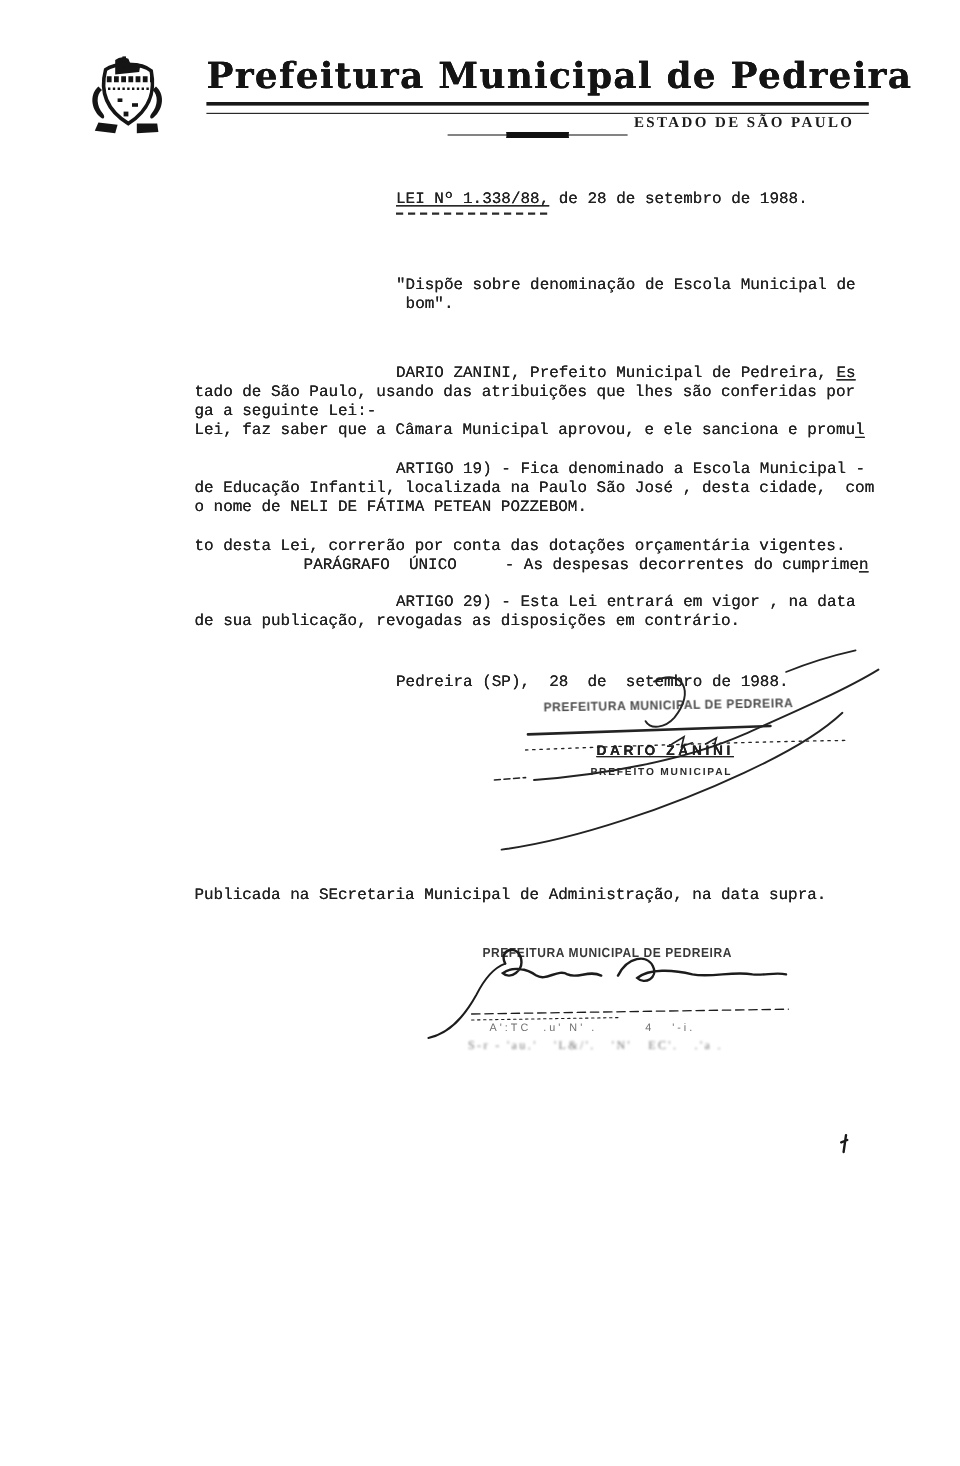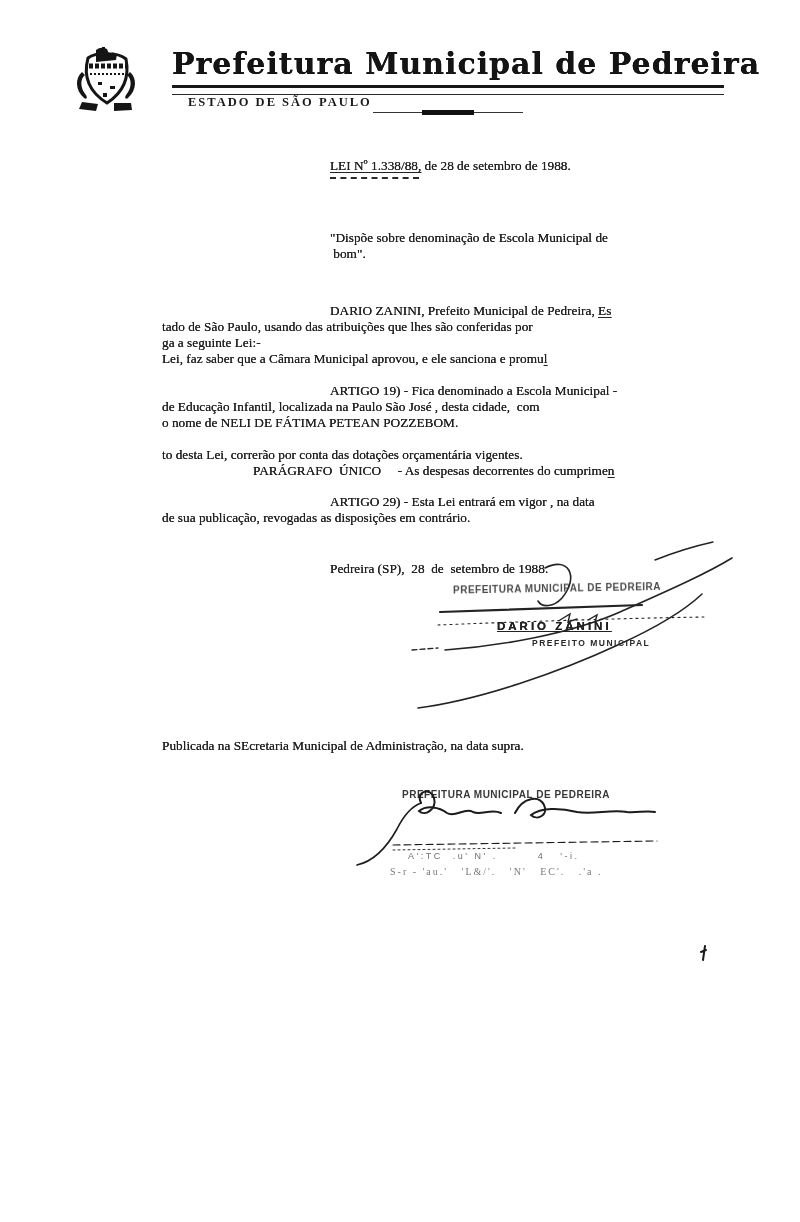--- a/index.html
+++ b/index.html
@@ -15,28 +15,28 @@
     position:absolute;left:172px;top:46px;width:552px;
     font-family:"DejaVu Serif","Liberation Serif",serif;font-weight:bold;
     font-size:30px;letter-spacing:1px;white-space:nowrap;color:#141414;
     text-shadow:0 0 0.5px #000;
   }
   .title-rule{
     position:absolute;left:172px;top:85px;width:552px;height:6px;
     border-top:3px solid #181818;border-bottom:1px solid #2a2a2a;
   }
   .estado{
-    position:absolute;left:188px;top:95px;width:552px;text-align:left;
+    position:absolute;left:160px;top:95px;width:552px;text-align:right;
     font-family:"Liberation Serif","DejaVu Serif",serif;font-weight:bold;
     font-size:12.5px;letter-spacing:2px;color:#1b1b1b;
   }
   .estado-rule{position:absolute;left:373px;top:112px;width:150px;height:5px;border-top:1px solid #333;}
   .estado-rule-inner{width:52px;height:3px;margin:-3px auto 0;border-top:1px solid #111;border-bottom:1px solid #111;background:#111;}
   
-  .doc{font-size:13.3px;line-height:16px;letter-spacing:0;color:#222;text-shadow:0 0 0.3px #1a1a1a;font-family:Liberation Serif, serif;}
+  .doc{font-size:13.3px;line-height:16px;letter-spacing:0;color:#222;text-shadow:0 0 0.3px #1a1a1a;}
   .line{white-space:pre;height:16px;}
   .hy{text-decoration:underline;text-underline-offset:2px;}
   .lei-num{display:inline-block;position:relative;text-decoration:underline;text-underline-offset:2px;}
   .lei-num::after{content:"";position:absolute;left:0;right:2px;bottom:-5px;border-bottom:2px dashed #2a2a2a;}
   .ind91{padding-left:91px;}
   .ind168{padding-left:168px;}
   
   .stamp1{
     position:absolute;left:453px;top:583px;width:212px;
     font-family:"Liberation Sans",sans-serif;font-weight:bold;font-size:10px;
@@ -46,21 +46,20 @@
   .sig-name{
     position:absolute;left:497px;top:620px;font-family:"Liberation Sans",sans-serif;
     font-weight:bold;font-size:11.5px;letter-spacing:3px;color:#222;white-space:nowrap;
     text-shadow:0 0 0.4px #000;
     text-decoration:underline;
   }
   .sig-title{
     position:absolute;left:492px;top:638px;font-family:"Liberation Sans",sans-serif;
     font-weight:bold;font-size:8.5px;letter-spacing:1.5px;color:#2a2a2a;white-space:nowrap;
     filter:blur(0.2px);
-    margin-left:40px;
   }
   .stamp2{
     position:absolute;left:402px;top:789px;width:200px;
     font-family:"Liberation Sans",sans-serif;font-weight:bold;font-size:10px;
     letter-spacing:0.5px;color:#232323;filter:blur(0.6px);opacity:.9;
     transform:scaleY(1.1);white-space:nowrap;
   }
   .faint1{
     position:absolute;left:408px;top:851px;font-family:"Liberation Sans",sans-serif;
     font-size:9px;letter-spacing:2.5px;color:#6f6f6f;filter:blur(0.6px);white-space:pre;

